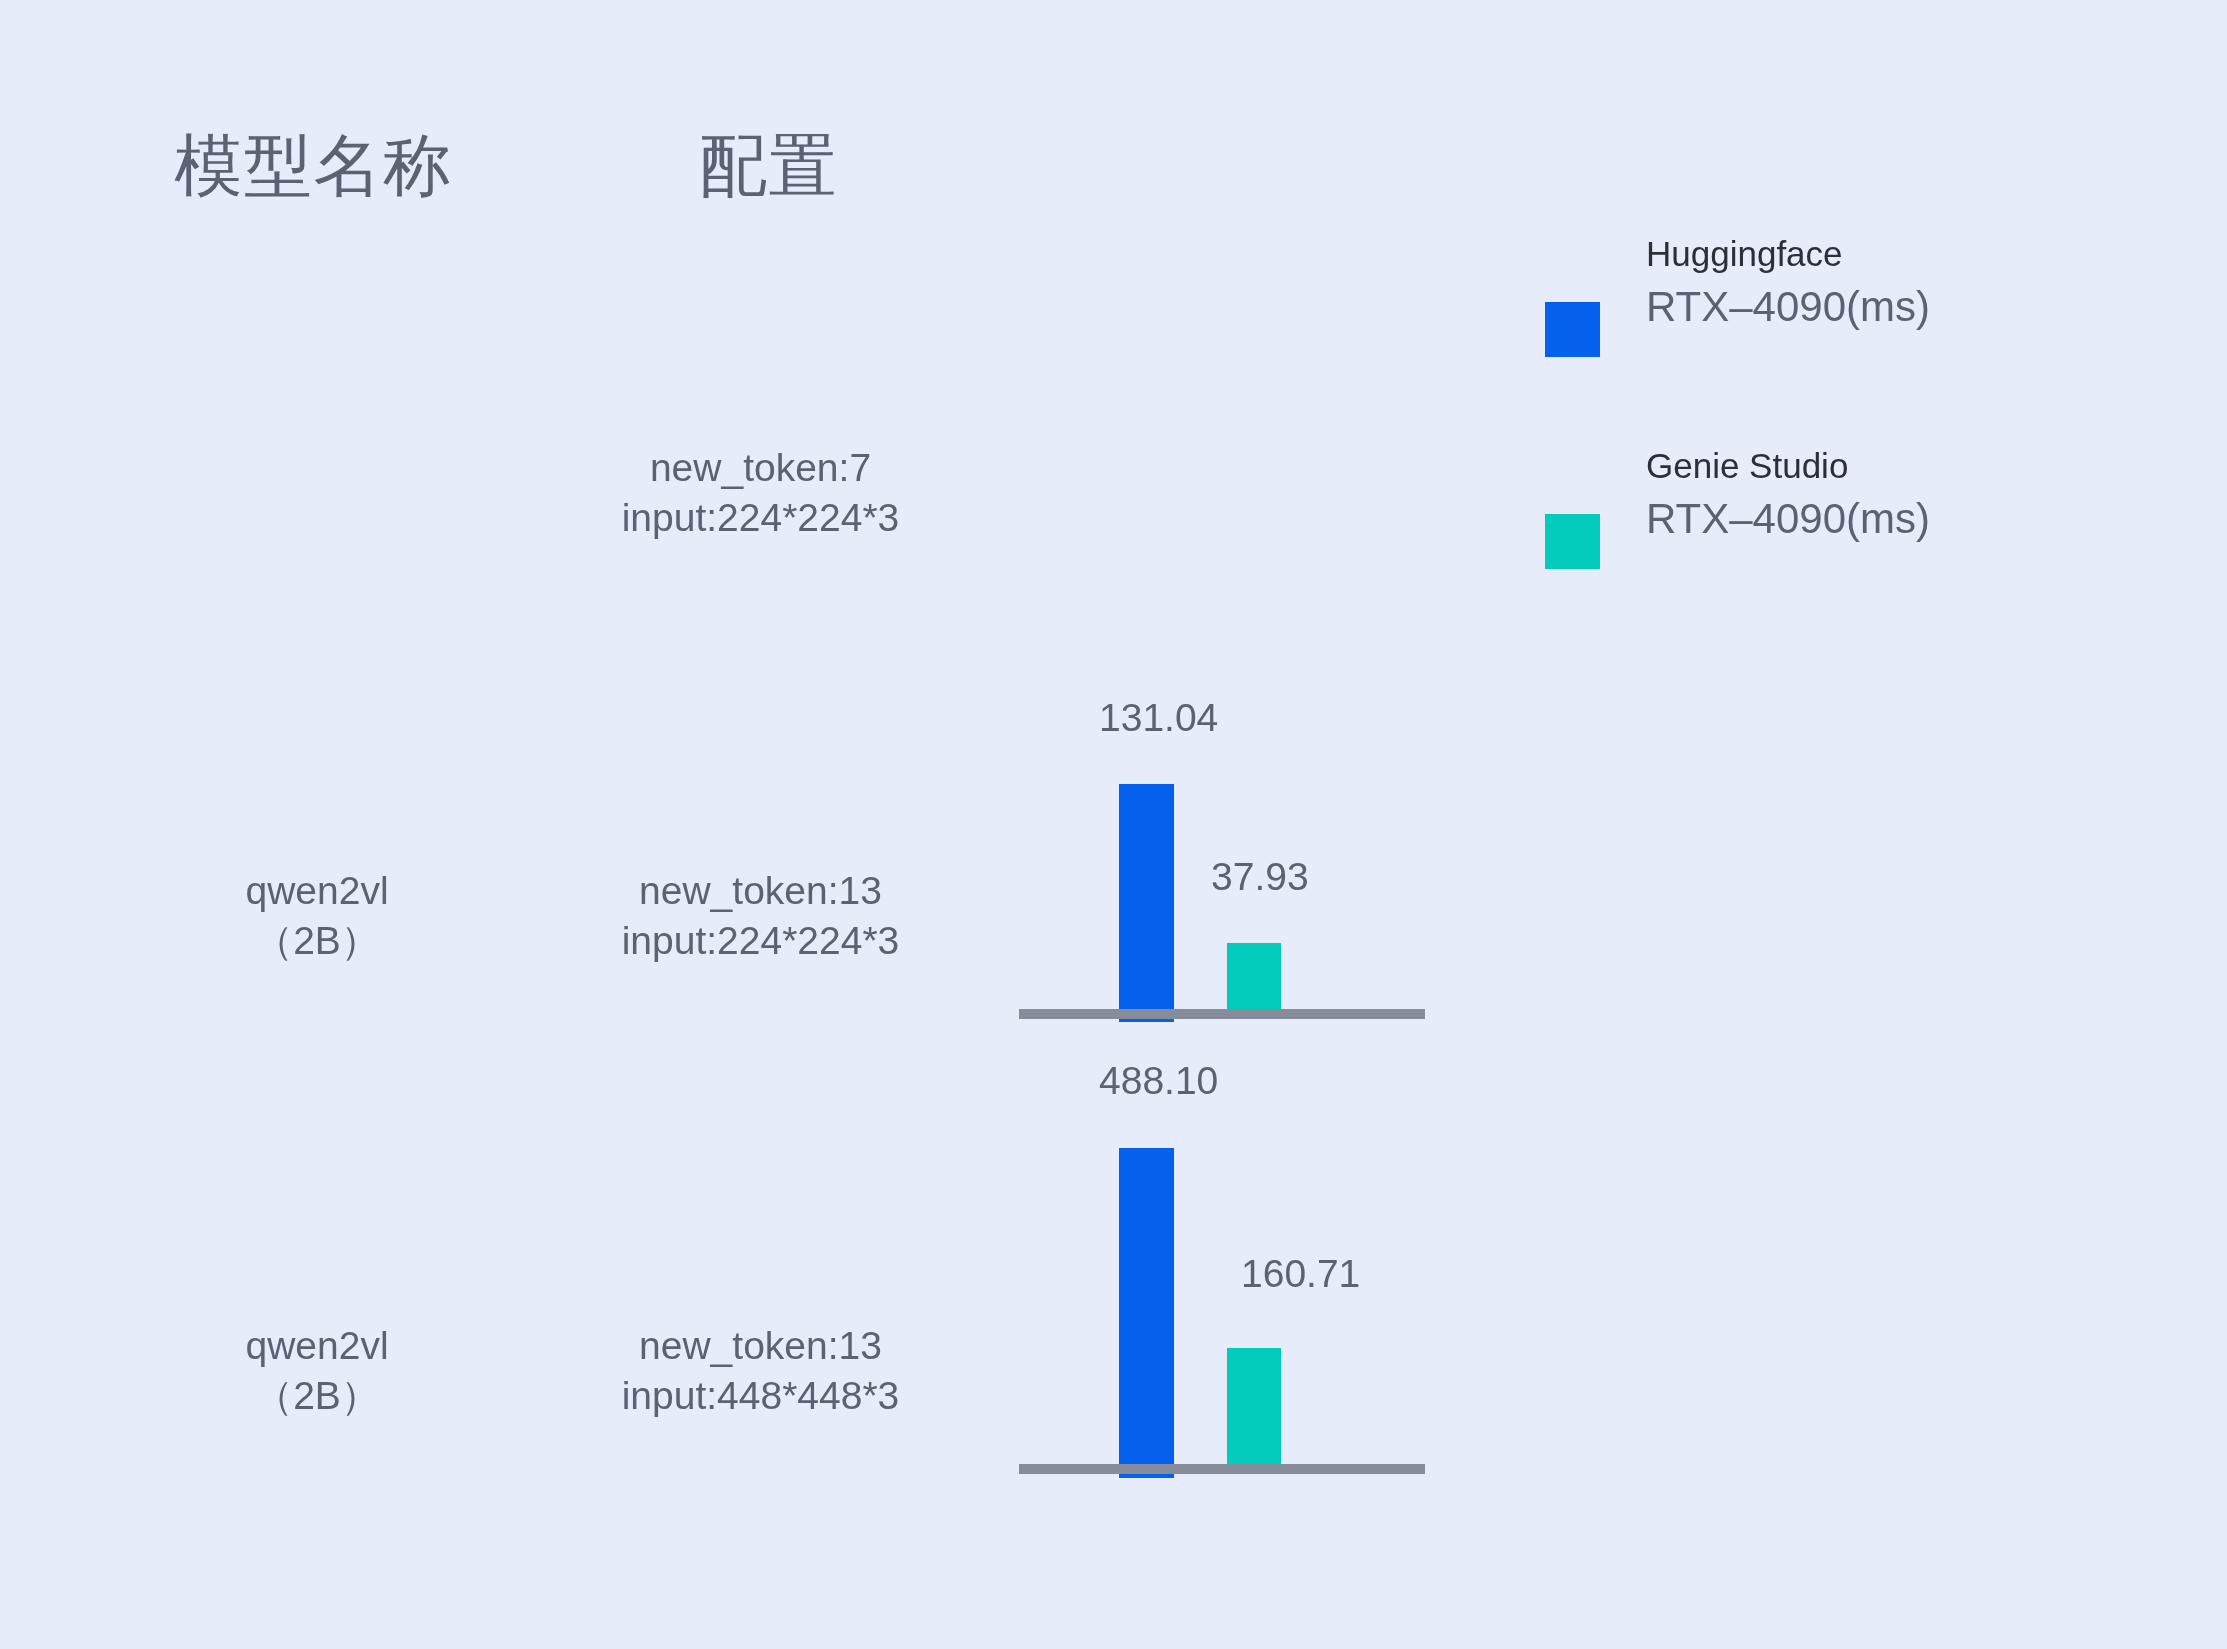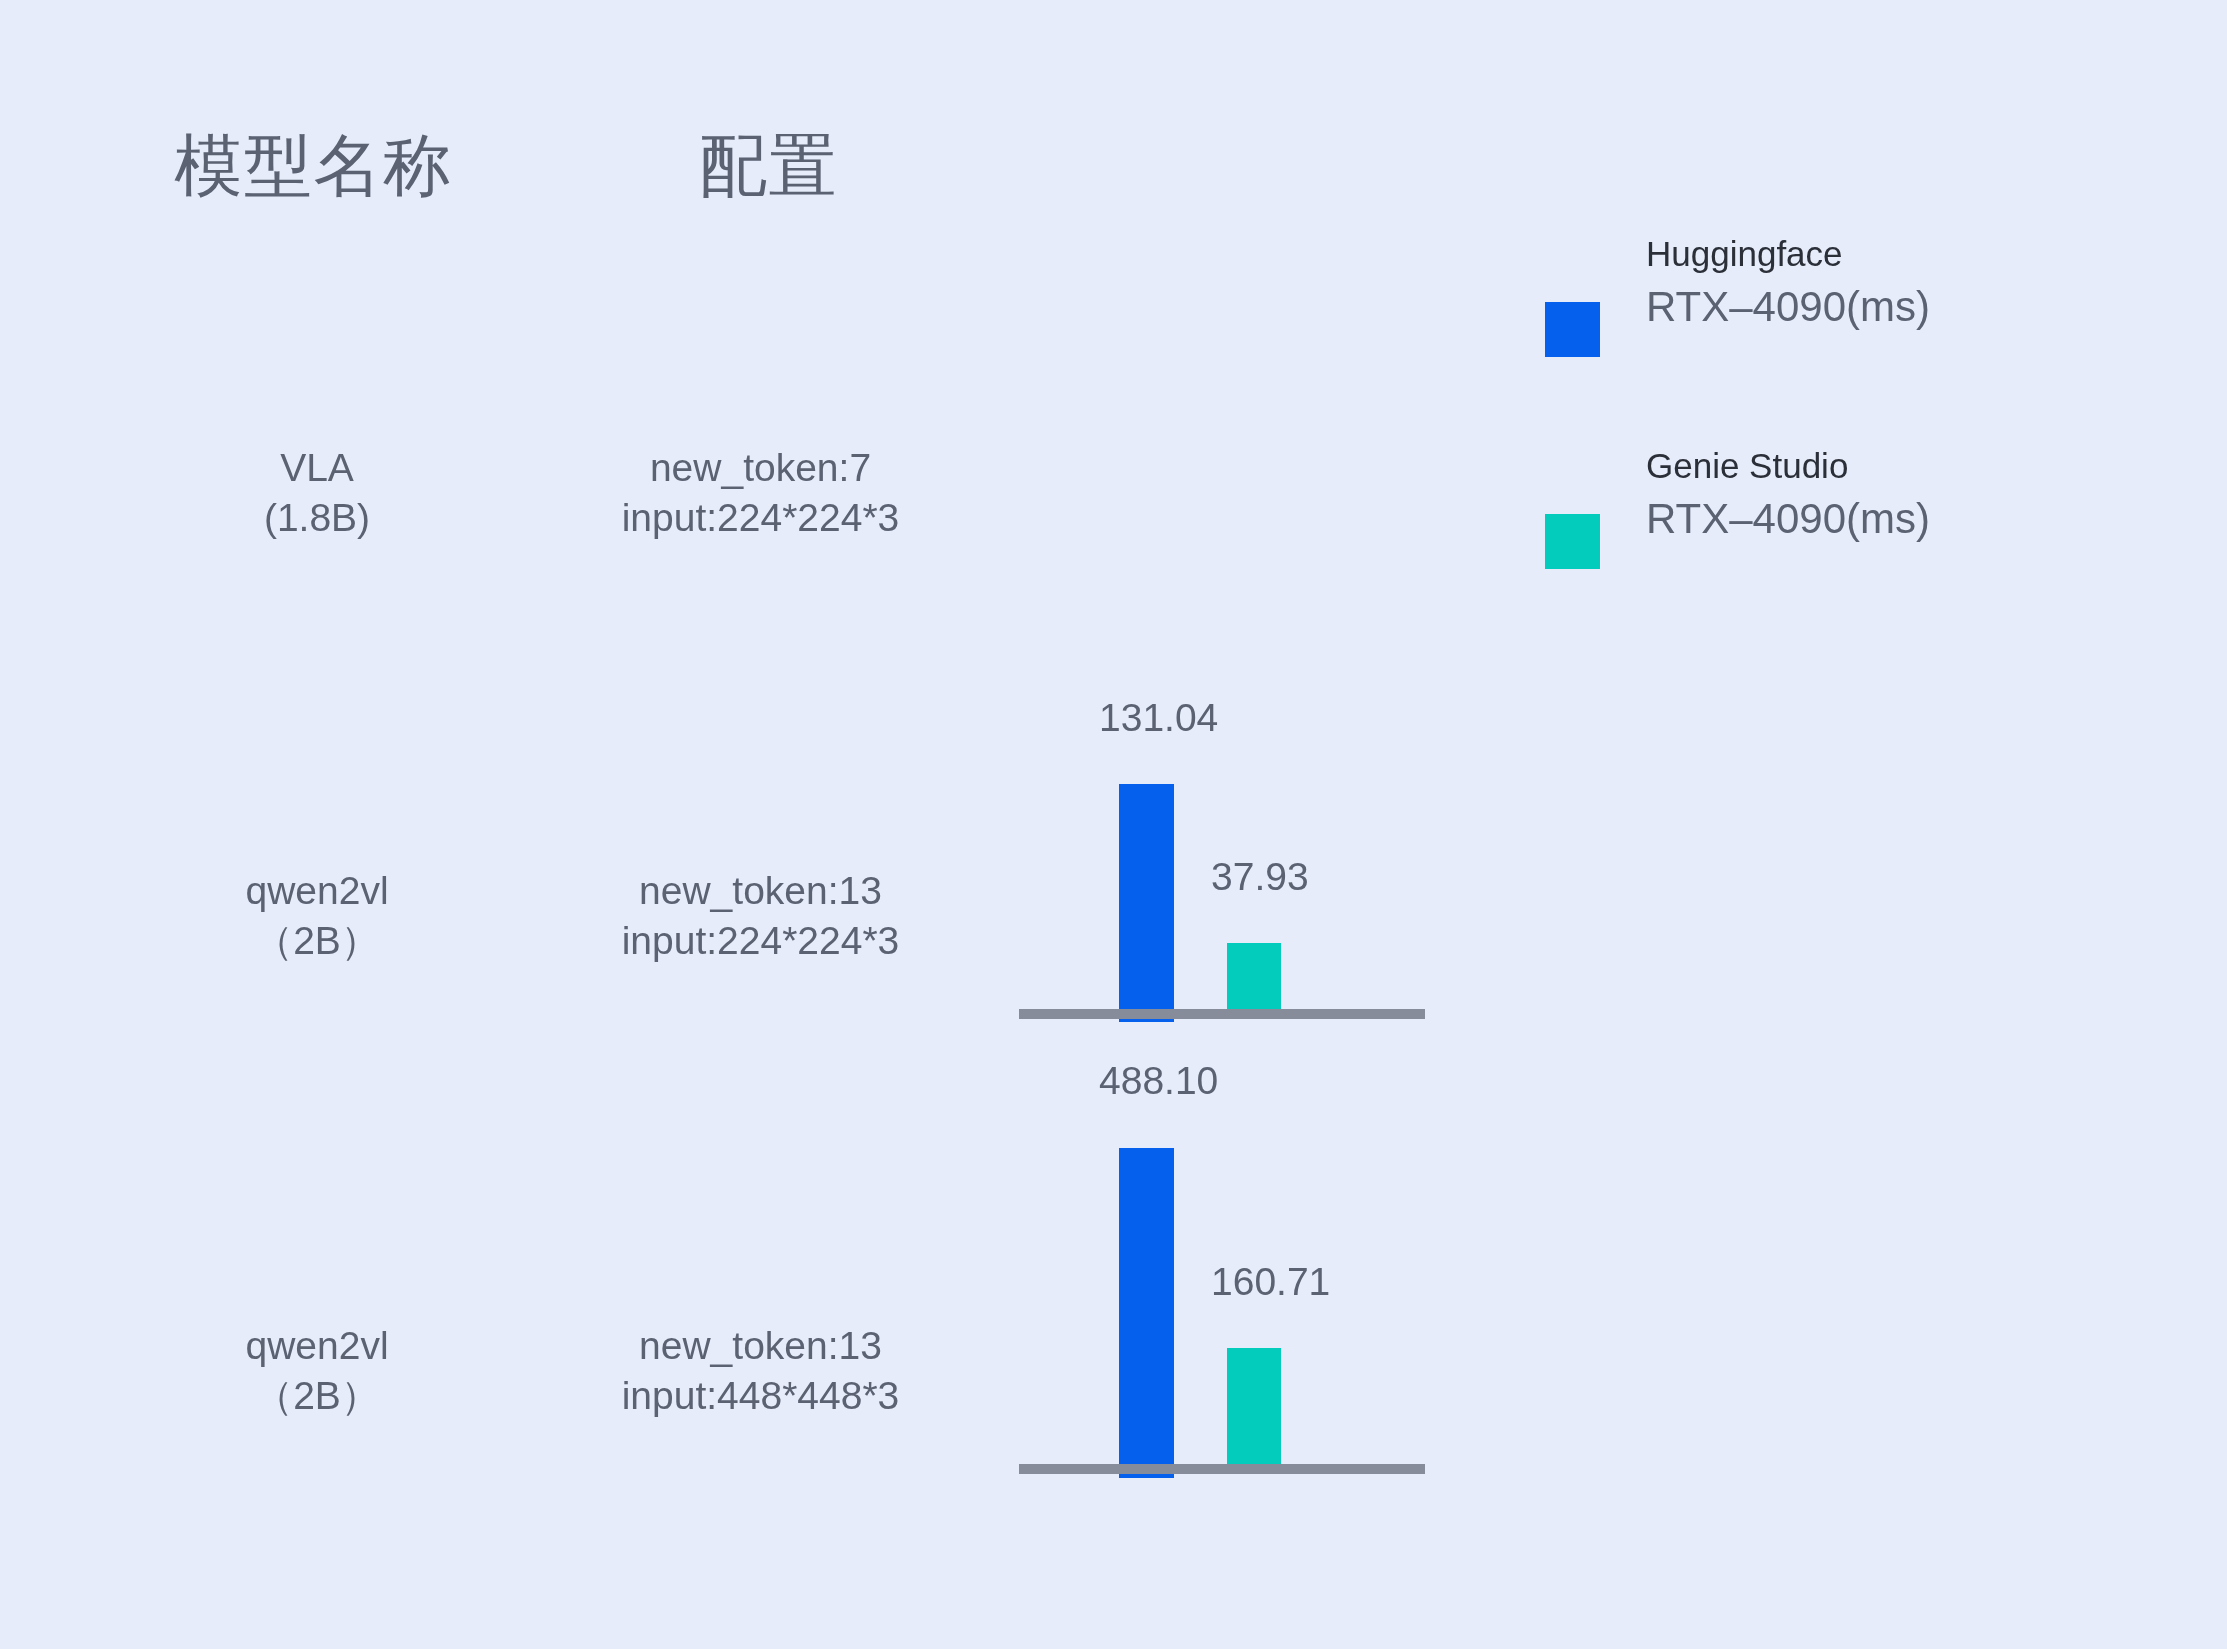--- a/index.html
+++ b/index.html
@@ -108,21 +108,21 @@
     z-index: 4;
   }
   .val-hf { left: 80px; }
   .val-gs { left: 192px; }
 
   .row-1 .val-hf { top:  23.5px; }
   .row-1 .val-gs { top: 204px; }
   .row-2 .val-hf { top:  38px; }
   .row-2 .val-gs { top: 197px; }
   .row-3 .val-hf { top:  -23.5px; }
-  .row-3 .val-gs { top: 178px; }
+  .row-3 .val-gs { top: 170px; margin-left: 30px; }
 
   
   #legend {
     position: absolute;
     left: 1540px;
     top: 235px;
     width: 643px;
   }
   .legend-item {
     position: absolute;
@@ -164,24 +164,20 @@
 </style>
 </head>
 <body style="background: rgb(230, 236, 250);">
 
 <div id="stage">
 
   <div class="col-header" id="hdr-model">模型名称</div>
   <div class="col-header" id="hdr-config">配置</div>
 
   <div class="row row-1">
-    <div class="cell-text cell-model">
-      <span>VLA</span>
-      <span class="line2">(1.8B)</span>
-    </div>
     <div class="cell-text cell-config">
       <span>new_token:7</span>
       <span class="line2">input:224*224*3</span>
     </div>
   </div>
 
   <div class="row row-2">
     <div class="cell-text cell-model">
       <span>qwen2vl</span>
       <span class="line2">（2B）</span>

